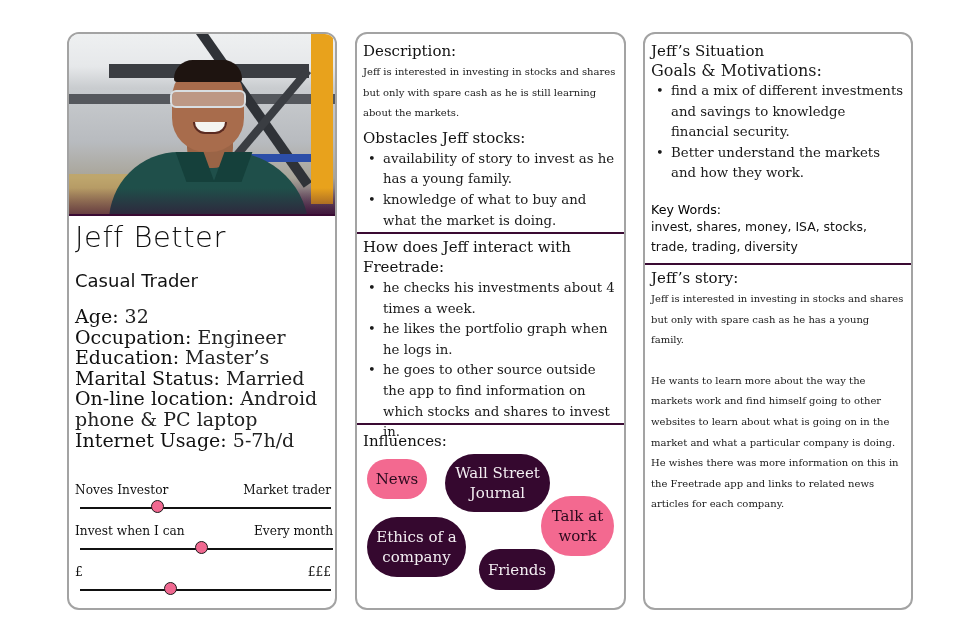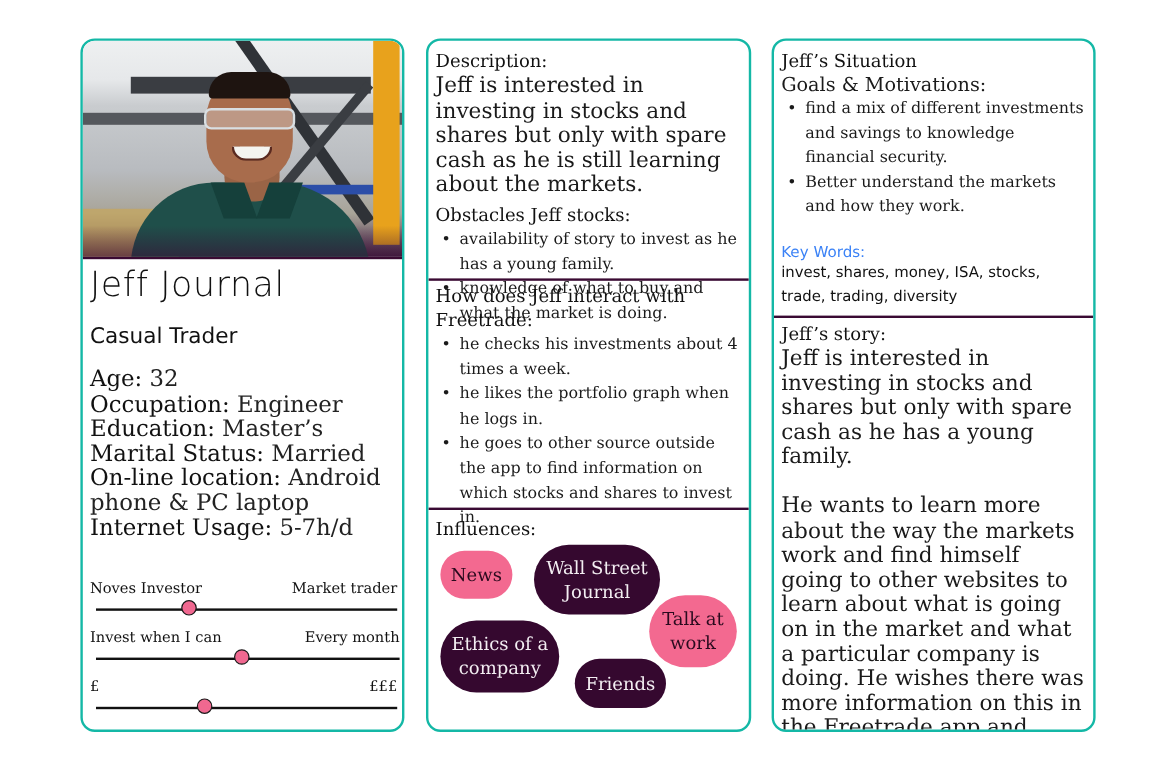--- a/index.html
+++ b/index.html
@@ -2,21 +2,21 @@
 <html><head>
 <meta charset="utf-8">
 <style>
   html, body { margin: 0; padding: 0; }
   body {
     width: 980px; height: 644px; background: #ffffff; position: relative; overflow: hidden;
     font-family: "DejaVu Serif", serif; color: #1a1a1a;
   }
   .card {
     position: absolute; top: 32px; height: 578px;
-    border: 2px solid #14b8a6; border-radius: 12px; background: #fff;
+    border: 2px solid #a3a3a3; border-radius: 12px; background: #fff;
     box-sizing: border-box; overflow: hidden;
   }
   #col1 { left: 67px; width: 270px; }
   #col2 { left: 355px; width: 271px; }
   #col3 { left: 643px; width: 270px; }
 
   
   .photo {
     position: absolute; left: 0; top: 0; width: 100%; height: 182px;
     border-bottom: 2px solid #3a0a33; box-sizing: border-box; overflow: hidden;
@@ -56,25 +56,25 @@
   .slider .track { position:absolute; left:5px; right:0; top:24px; height:1.5px; background:#111; }
   .slider .thumb {
     position:absolute; top:17px; width:13px; height:13px; border-radius:50%;
     background:#f06890; border:1.5px solid #1a1a1a; box-sizing:border-box;
   }
 
   .section { position:absolute; left:0; width:100%; box-sizing:border-box; padding: 0 6px; }
   .divider { position:absolute; left:0; width:100%; height:2px; background:#3a0a33; }
   h3 { margin:0; font-weight: normal; font-size: 15px; color:#111; line-height: 20px; }
   .h3small { font-size: 16px; line-height:18px; }
-  p.body { margin:0; font-size: 18px; line-height: 20.6px; color:#1a1a1a; }
+  p.body { margin:0; font-size: 10px; line-height: 20.6px; color:#1a1a1a; }
   ul.bul { margin:0; padding:0 0 0 18px; list-style: none; }
   ul.bul li { position:relative; font-size: 13.3px; line-height: 20.6px; color:#1a1a1a; padding-left: 2px;}
   ul.bul li::before { content:"•"; position:absolute; left:-13px; top:0; font-size: 13px; }
-  .kw-title { font-family: "DejaVu Sans", sans-serif; font-size: 12.6px; color:#3b82f6; }
+  .kw-title { font-family: "DejaVu Sans", sans-serif; font-size: 12.6px; color:#000000; }
   .kw-body { font-family: "DejaVu Sans", sans-serif; font-size: 12.4px; line-height: 19.5px; color:#111; }
 
   .pill {
     position:absolute; display:flex; align-items:center; justify-content:center; text-align:center;
     border-radius: 999px; font-size: 15px; line-height: 20px;
   }
   .pill.pink { background:#f36990; color:#2a0a1e; }
   .pill.dark { background:#35082f; color:#f3eef2; }
 </style>
 </head>
@@ -92,21 +92,21 @@
     <div class="shirt"></div>
       <div class="neck"></div>
       <div class="collarL"></div>
       <div class="collarR"></div>
     <div class="head"></div>
       <div class="hair"></div>
       <div class="glasses"></div>
       <div class="smile"></div>
     <div class="fade"></div>
   </div>
-  <div class="name">Jeff Journal</div>
+  <div class="name">Jeff Better</div>
   <div class="role">Casual Trader</div>
 
   <div class="facts">
     <span class="row"><span>Age:</span> <span class="val">32</span></span>
     <span class="row"><span>Occupation:</span> <span class="val">Engineer</span></span>
     <span class="row"><span>Education:</span> <span class="val">Master’s</span></span>
     <span class="row"><span>Marital Status:</span> <span class="val">Married</span></span>
     <span class="row"><span>On-line location:</span> <span class="val">Android phone &amp; PC laptop</span></span>
     <span class="row"><span>Internet Usage:</span> <span class="val">5-7h/d</span></span>
   </div>

